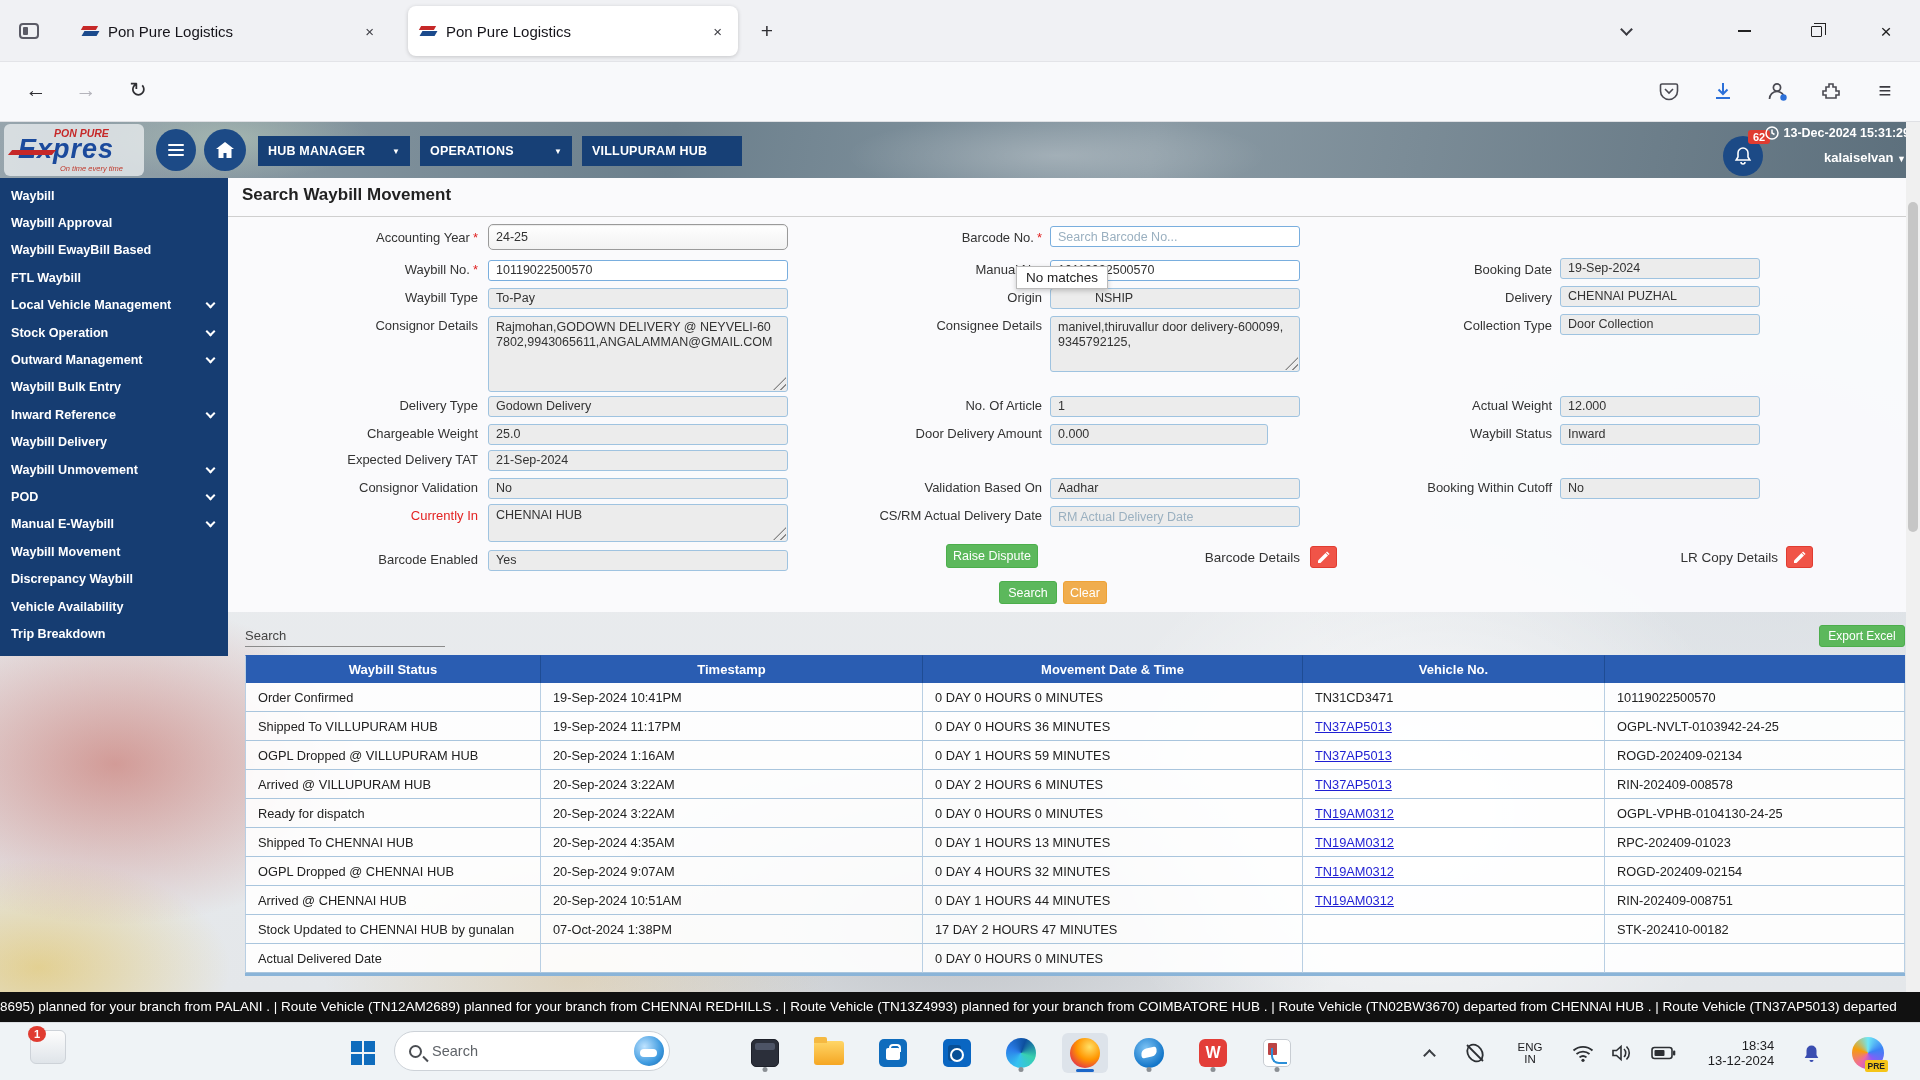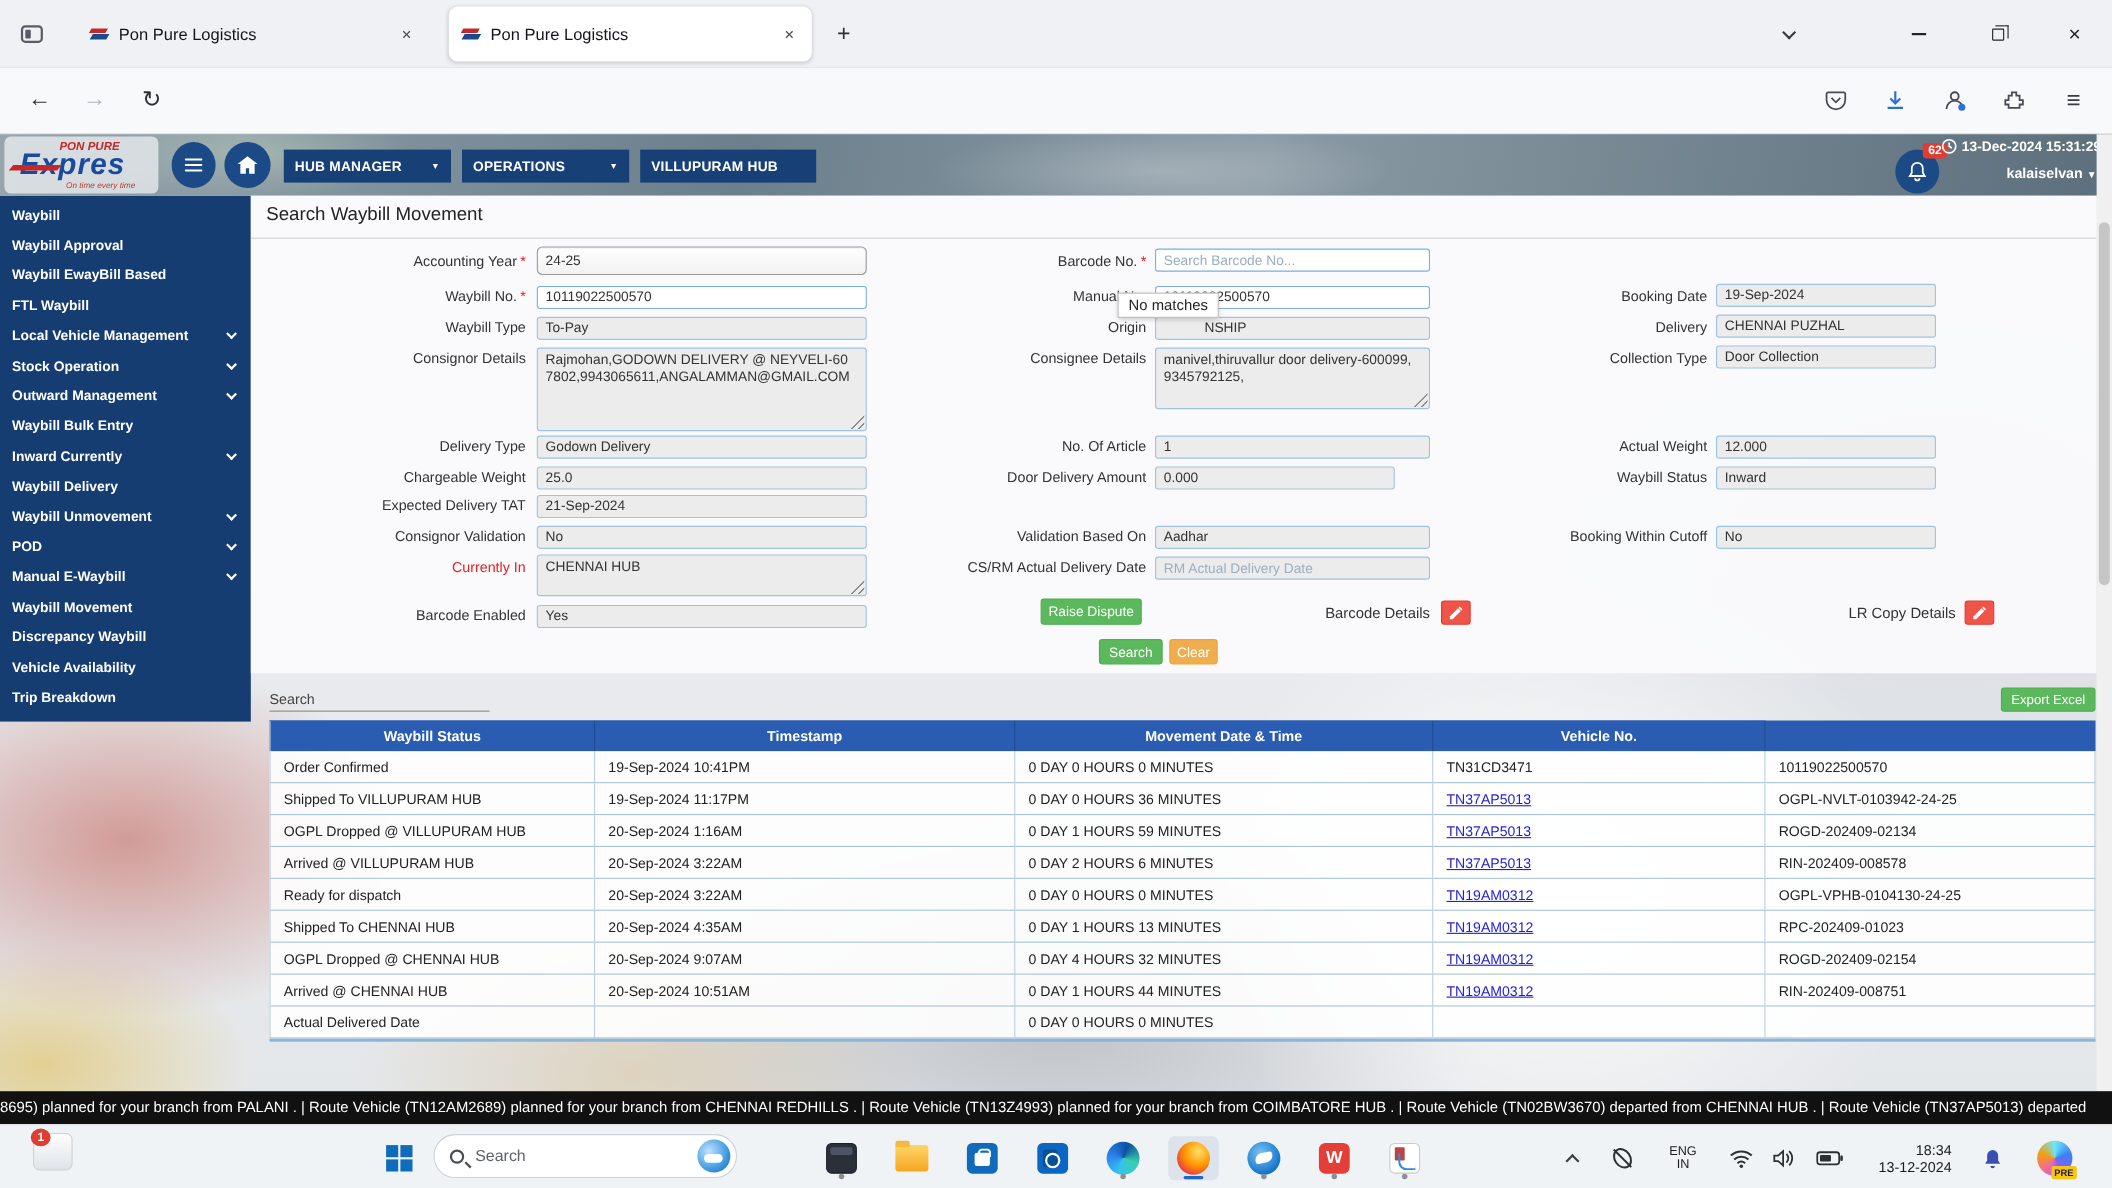--- a/index.html
+++ b/index.html
@@ -61,21 +61,21 @@
     radial-gradient(600px 300px at 50% 92%,rgba(95,100,110,.28),transparent 65%),
     radial-gradient(700px 500px at 92% 40%,rgba(210,216,222,.7),transparent 70%),
     linear-gradient(#edeff1,#e4e7ea)}
   .sidebar{position:absolute;left:0;top:0;width:228px;background:#163d72;padding:4px 0 8px 0}
   .sitem{height:27.4px;display:flex;align-items:center;color:#fff;font-size:12.6px;font-weight:600;padding:0 14px 0 11px;white-space:nowrap}
   .sitem .lab{flex:1}
   .schev{width:7px;height:7px;border-right:2px solid #fff;border-bottom:2px solid #fff;transform:rotate(45deg);margin-top:-3px}
 
   .main{position:absolute;left:228px;top:0;width:1678px;height:814px}
   .formcard{position:absolute;left:0;top:0;width:1678px;height:434px;background:rgba(250,250,252,.97)}
-  .ptitle{position:absolute;left:14px;top:7px;font-size:17px;font-weight:normal;color:#222}
+  .ptitle{position:absolute;left:14px;top:7px;font-size:17px;font-weight:bold;color:#222}
   .titlerule{position:absolute;left:0;top:38px;width:1678px;border-bottom:1px solid #cfcfcf}
   .flabel{position:absolute;font-size:13px;color:#333;text-align:right;white-space:nowrap}
   .flabel .red{color:#e02020;margin-left:3px}
   .flabel.redlab{color:#e32222}
   .fld{position:absolute;font-size:12.5px;color:#333;border-radius:3px;padding:0 7px;line-height:19px;white-space:nowrap;overflow:hidden}
   .ro{background:#ececec;border:1px solid #9fc3e0;height:21px}
   .ed{background:#fff;border:1px solid #79aede;height:21px}
   .fld input{border:none;outline:none;background:transparent;font:12.5px "Liberation Sans",sans-serif;width:100%;height:100%;color:#333}
   .fld input::placeholder{color:#9ab0c0}
   .sel{background:linear-gradient(#fff,#f2f2f2);border:1px solid #9a9a9a;border-radius:5px;height:26px;line-height:24px;box-shadow:inset 0 1px 1px rgba(0,0,0,.08)}
@@ -285,21 +285,21 @@
           <span class="schev"></span>
         </div>
         <div class="sitem">
           <span class="lab">Outward Management</span>
           <span class="schev"></span>
         </div>
         <div class="sitem">
           <span class="lab">Waybill Bulk Entry</span>
         </div>
         <div class="sitem">
-          <span class="lab">Inward Currently</span>
+          <span class="lab">Inward Reference</span>
           <span class="schev"></span>
         </div>
         <div class="sitem">
           <span class="lab">Waybill Delivery</span>
         </div>
         <div class="sitem">
           <span class="lab">Waybill Unmovement</span>
           <span class="schev"></span>
         </div>
         <div class="sitem">
@@ -497,20 +497,27 @@
             <div class="trow">
               <div class="tcell">Arrived @ CHENNAI HUB</div>
               <div class="tcell">20-Sep-2024 10:51AM</div>
               <div class="tcell">0 DAY 1 HOURS 44 MINUTES</div>
               <div class="tcell">
                 <span class="vlink">TN19AM0312</span>
               </div>
               <div class="tcell">RIN-202409-008751</div>
             </div>
             <div class="trow">
+              <div class="tcell">Stock Updated to CHENNAI HUB by gunalan</div>
+              <div class="tcell">07-Oct-2024 1:38PM</div>
+              <div class="tcell">17 DAY 2 HOURS 47 MINUTES</div>
+              <div class="tcell"></div>
+              <div class="tcell">STK-202410-00182</div>
+            </div>
+            <div class="trow">
               <div class="tcell">Actual Delivered Date</div>
               <div class="tcell"></div>
               <div class="tcell">0 DAY 0 HOURS 0 MINUTES</div>
               <div class="tcell"></div>
               <div class="tcell"></div>
             </div>
           </div>
       </div>
     </div>
   </div>

